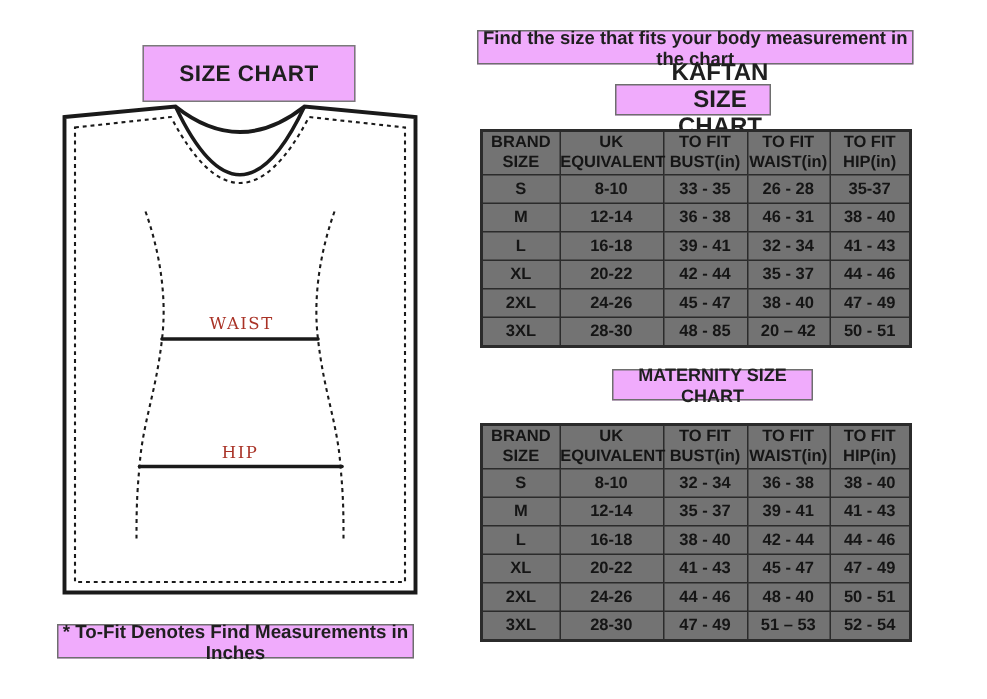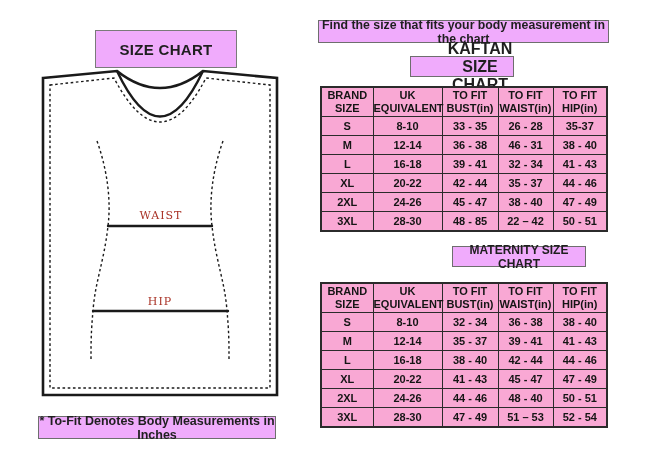--- a/index.html
+++ b/index.html
@@ -9,28 +9,28 @@
   }
   .box{
     position:absolute;background:#f0abfc;border:1px solid #6e6e6e;
     display:flex;align-items:center;justify-content:center;
     font-weight:bold;text-align:center;box-sizing:border-box;
   }
   .title-box{left:95px;top:30px;width:142px;height:38px;font-size:15px;letter-spacing:.3px;border-color:#7a7a7a;}
   .note-box{left:38px;top:416px;width:238px;height:23px;font-size:12.5px;}
   .find-box{left:318px;top:20px;width:291px;height:23px;font-size:12.3px;}
   .kaftan-title-box{left:410px;top:56px;width:104px;height:21px;font-size:16px;padding-left:36px;}
-  .maternity-title-box{left:408px;top:246px;width:134px;height:21px;font-size:12px;margin-left:44px;}
+  .maternity-title-box{left:408px;top:246px;width:134px;height:21px;font-size:12px;}
 
   svg.garment{position:absolute;left:38px;top:66px;width:244px;height:336px;}
   svg.garment text{font-family:"DejaVu Serif","Liberation Serif",serif;font-size:11px;letter-spacing:1px;}
 
   table.size-table{
     position:absolute;border-collapse:collapse;table-layout:fixed;
-    width:286px;background:#f9a8d4;border:2px solid #2b2b2b;
+    width:286px;background:#737373;border:2px solid #2b2b2b;
   }
   .kaftan-table{left:320px;top:86px;}
   .maternity-table{left:320px;top:282px;}
   table.size-table th,table.size-table td{
     border:1px solid #2b2b2b;font-weight:bold;text-align:center;vertical-align:middle;
     font-size:11px;padding:0;line-height:13px;color:#151515;
   }
   table.size-table th{height:28px;}
   table.size-table td{height:18px;}
   col.c0{width:52px}col.c1{width:69px}col.c2{width:56px}col.c3{width:55px}col.c4{width:54px}
@@ -54,21 +54,21 @@
 
     <path d="M 185,75 C 174,106 171,136 174,160 C 178,196 187,216 189,245 C 191,266 191,277 191,295" fill="none" stroke="#1a1a1a" stroke-width="1.4" stroke-dasharray="2.6 2.6"></path>
 
     <path d="M 70,160 L 174,160" stroke="#1a1a1a" stroke-width="2.4" stroke-linecap="round"></path>
 
     <path d="M 55,245 L 190,245" stroke="#1a1a1a" stroke-width="2.4" stroke-linecap="round"></path>
     <text x="123" y="153" text-anchor="middle" fill="#a93226">WAIST</text>
     <text x="122" y="239" text-anchor="middle" fill="#a93226">HIP</text>
   </svg>
 
-  <div class="box note-box">* To-Fit Denotes Body Measurements in Inches</div>
+  <div class="box note-box">* To-Fit Denotes Find Measurements in Inches</div>
 
   <div class="box find-box">Find the size that fits your body measurement in the chart</div>
 
   <div class="box kaftan-title-box">KAFTAN SIZE CHART</div>
 
   <table class="size-table kaftan-table">
     <colgroup>
         <col class="c0">
         <col class="c1">
         <col class="c2">
@@ -132,21 +132,21 @@
         <td>2XL</td>
           <td>24-26</td>
           <td>45 - 47</td>
           <td>38 - 40</td>
           <td>47 - 49</td>
       </tr>
       <tr>
         <td>3XL</td>
           <td>28-30</td>
           <td>48 - 85</td>
-          <td>22 – 42</td>
+          <td>20 – 42</td>
           <td>50 - 51</td>
       </tr>
     </tbody>
   </table>
 
   <div class="box maternity-title-box">MATERNITY SIZE CHART</div>
 
   <table class="size-table maternity-table">
     <colgroup>
         <col class="c0">

